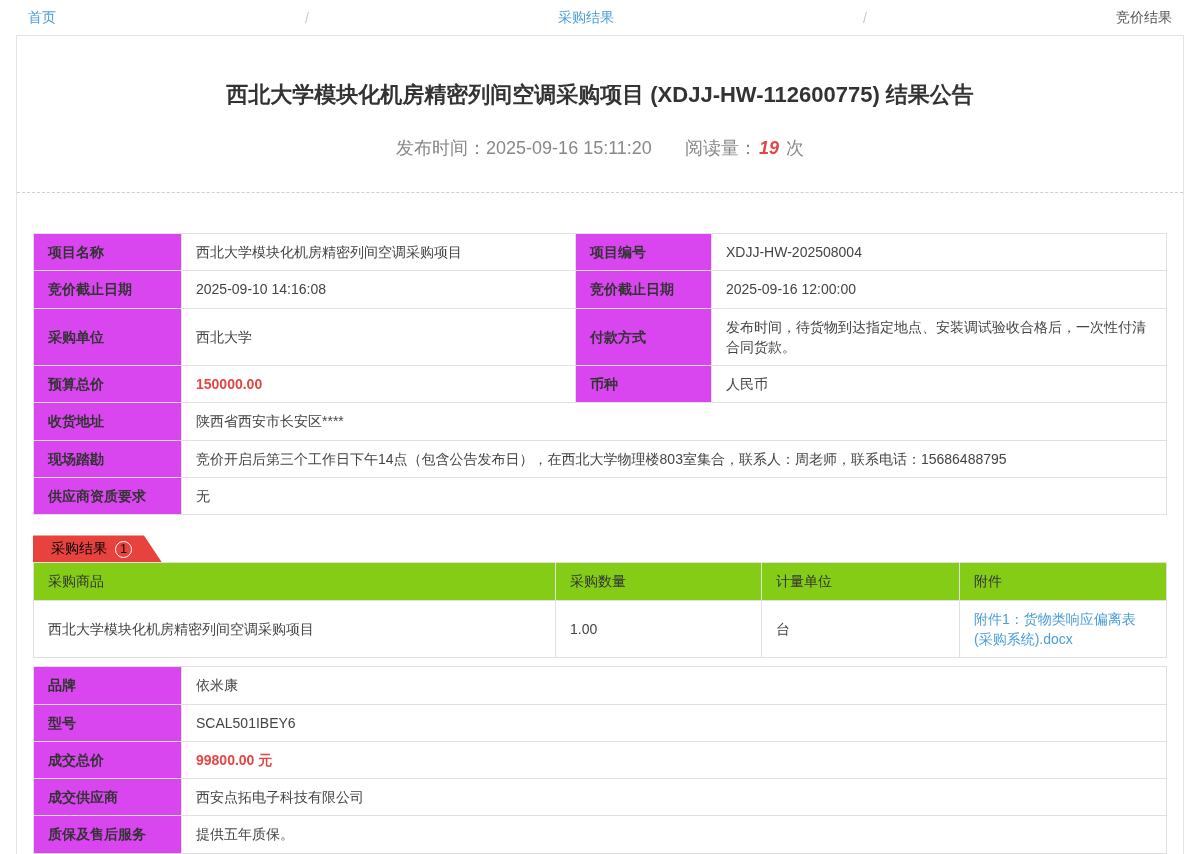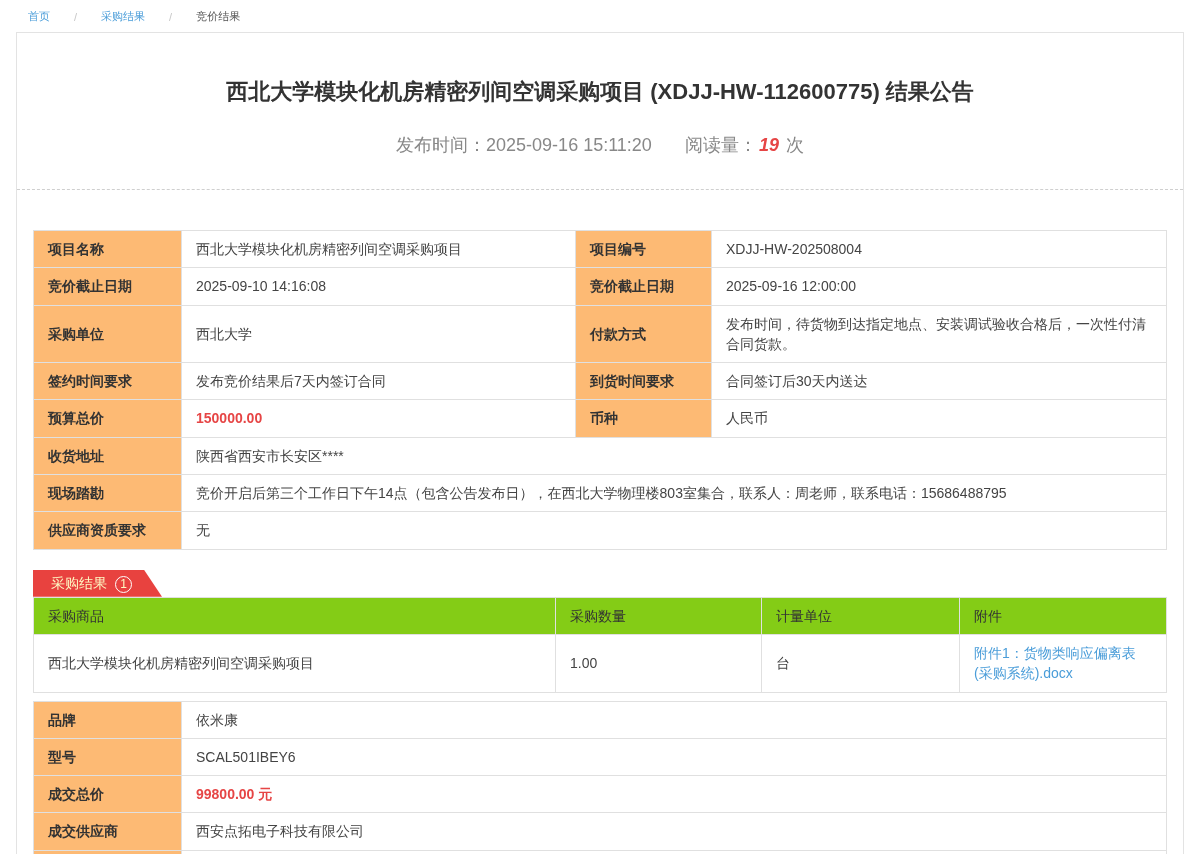--- a/index.html
+++ b/index.html
@@ -7,24 +7,25 @@
     width: 1200px;
     background: #ffffff;
     font-family: "Liberation Sans", "DejaVu Sans", sans-serif;
     color: #333;
   }
   body { height: 854px; overflow: hidden; }
 
   
   .breadcrumb {
     padding: 9px 28px 8px 28px;
-    font-size: 11px;
+    font-size: 14px;
     display: flex;
     align-items: center;
     gap: 24px;
+    justify-content: space-between;
   }
   .breadcrumb a {
     color: #4a9dd9;
     text-decoration: none;
     cursor: pointer;
   }
   .breadcrumb .sep { color: #c8c8c8; }
   .breadcrumb .current { color: #555; }
 
   
@@ -75,35 +76,35 @@
   }
   td, th {
     border: 1px solid #e0e0e0;
     padding: 8px 14px;
     line-height: 1.45;
     vertical-align: middle;
     text-align: left;
     word-break: break-all;
   }
   .label-cell {
-    background: #fdba74;
+    background: #d946ef;
     font-weight: bold;
     color: #333;
   }
   .value-cell { color: #444; }
   .red-value { color: #e64545; font-weight: bold; }
 
   .info-table { margin-top: 40px; }
 
   
   .result-badge {
     margin: 20px 0 0 16px;
     display: inline-block;
     background: #e8423f;
-    color: #fef9c3;
+    color: #000000;
     font-size: 14px;
     height: 27px;
     line-height: 27px;
     padding: 0 30px 0 18px;
     clip-path: polygon(0 0, calc(100% - 18px) 0, 100% 100%, 0 100%);
     vertical-align: bottom;
   }
   .result-badge .badge-label { margin-right: 8px; }
   .result-badge .badge-count {
     display: inline-block;
@@ -173,26 +174,20 @@
       <td class="label-cell">竞价截止日期</td>
       <td class="value-cell">2025-09-16 12:00:00</td>
     </tr>
     <tr>
       <td class="label-cell">采购单位</td>
       <td class="value-cell">西北大学</td>
       <td class="label-cell">付款方式</td>
       <td class="value-cell">发布时间，待货物到达指定地点、安装调试验收合格后，一次性付清合同货款。</td>
     </tr>
     <tr>
-      <td class="label-cell">签约时间要求</td>
-      <td class="value-cell">发布竞价结果后7天内签订合同</td>
-      <td class="label-cell">到货时间要求</td>
-      <td class="value-cell">合同签订后30天内送达</td>
-    </tr>
-    <tr>
       <td class="label-cell">预算总价</td>
       <td class="value-cell red-value">150000.00</td>
       <td class="label-cell">币种</td>
       <td class="value-cell">人民币</td>
     </tr>
     <tr>
       <td class="label-cell">收货地址</td>
       <td class="value-cell" colspan="3">陕西省西安市长安区****</td>
     </tr>
     <tr>

